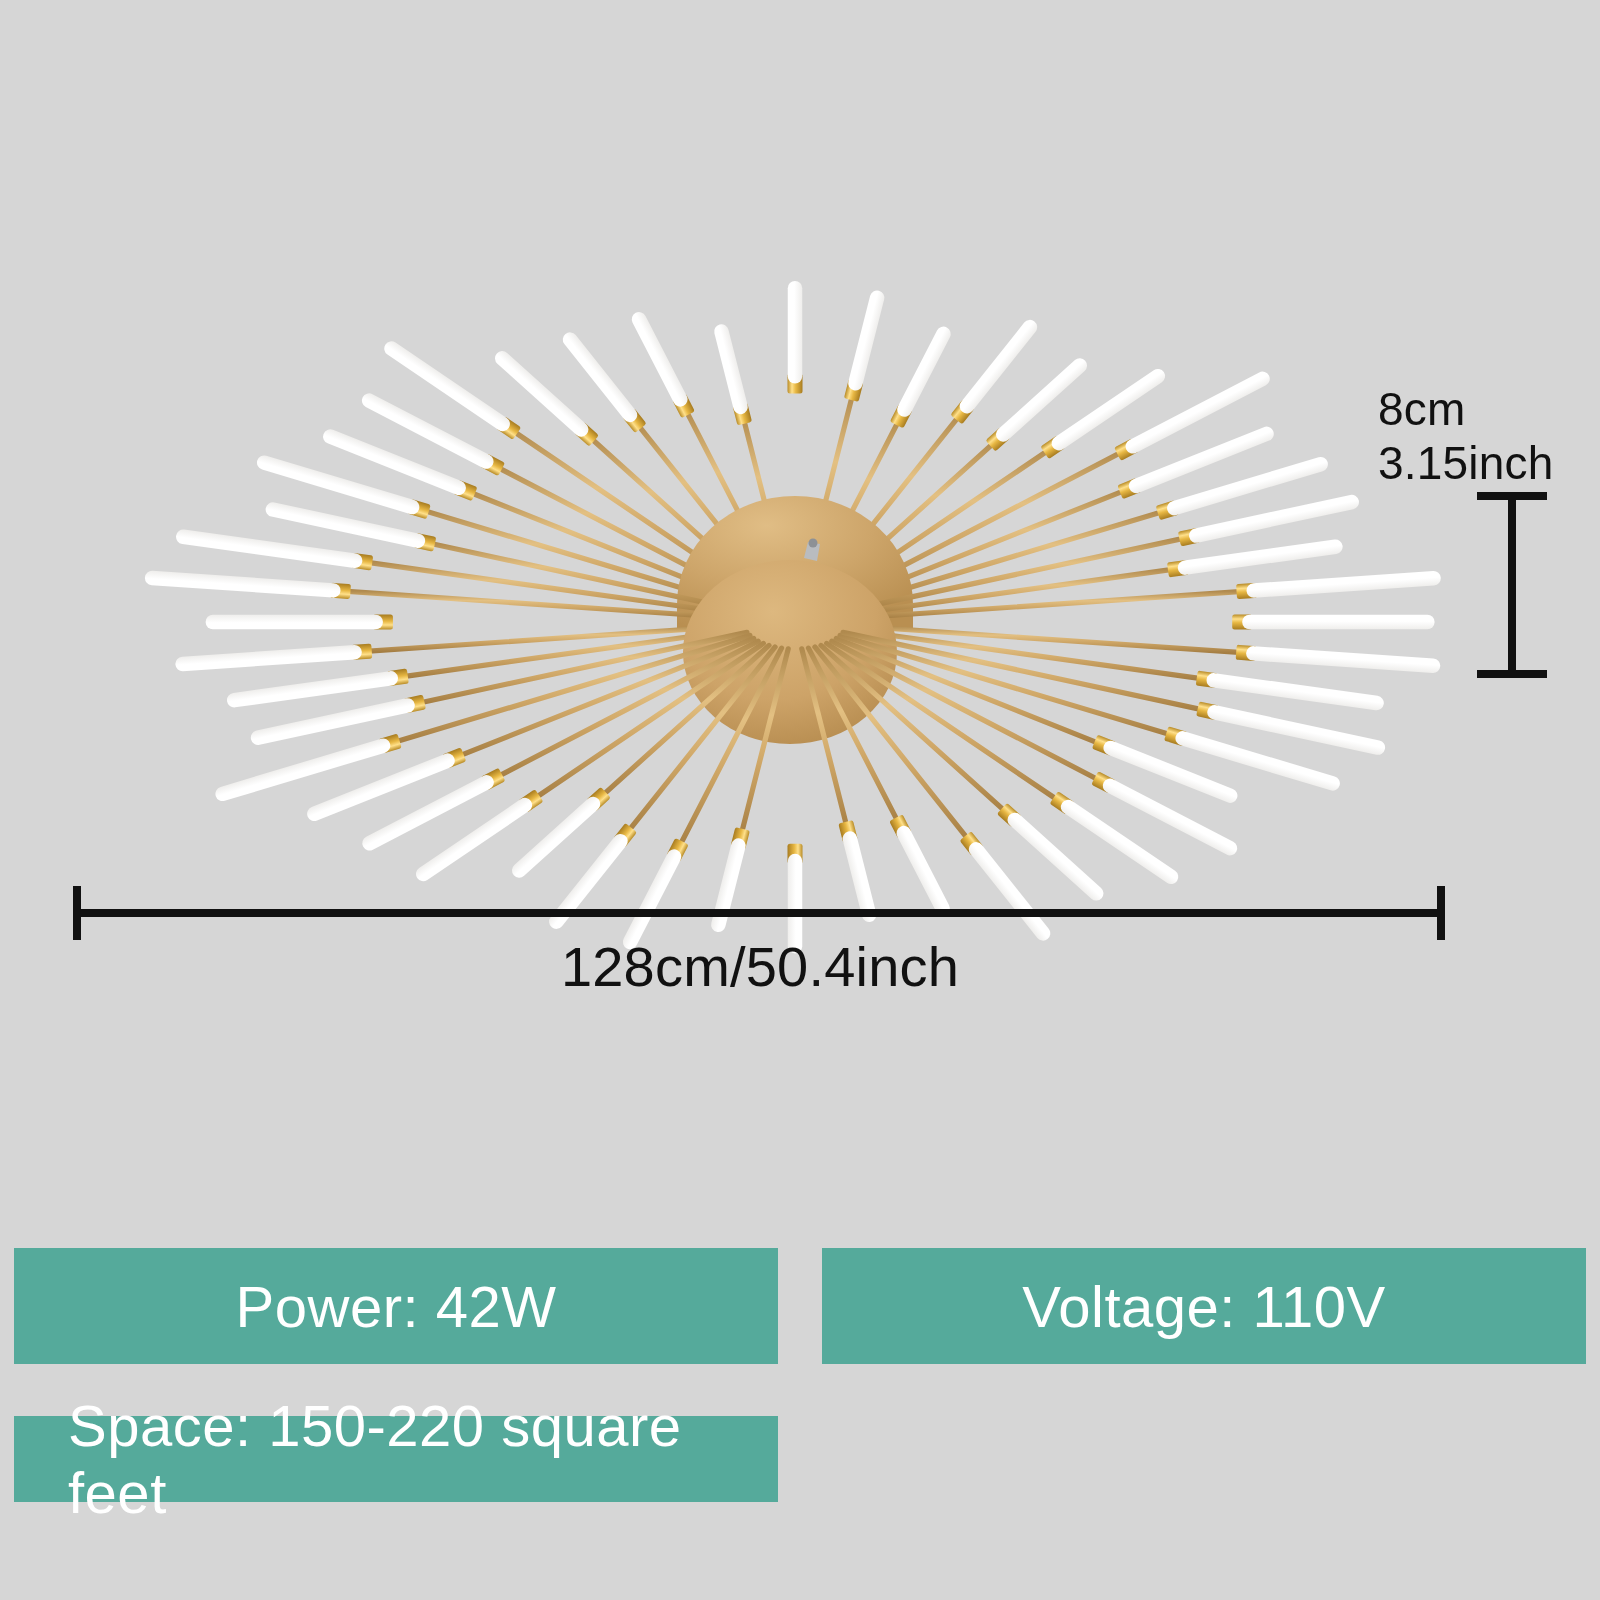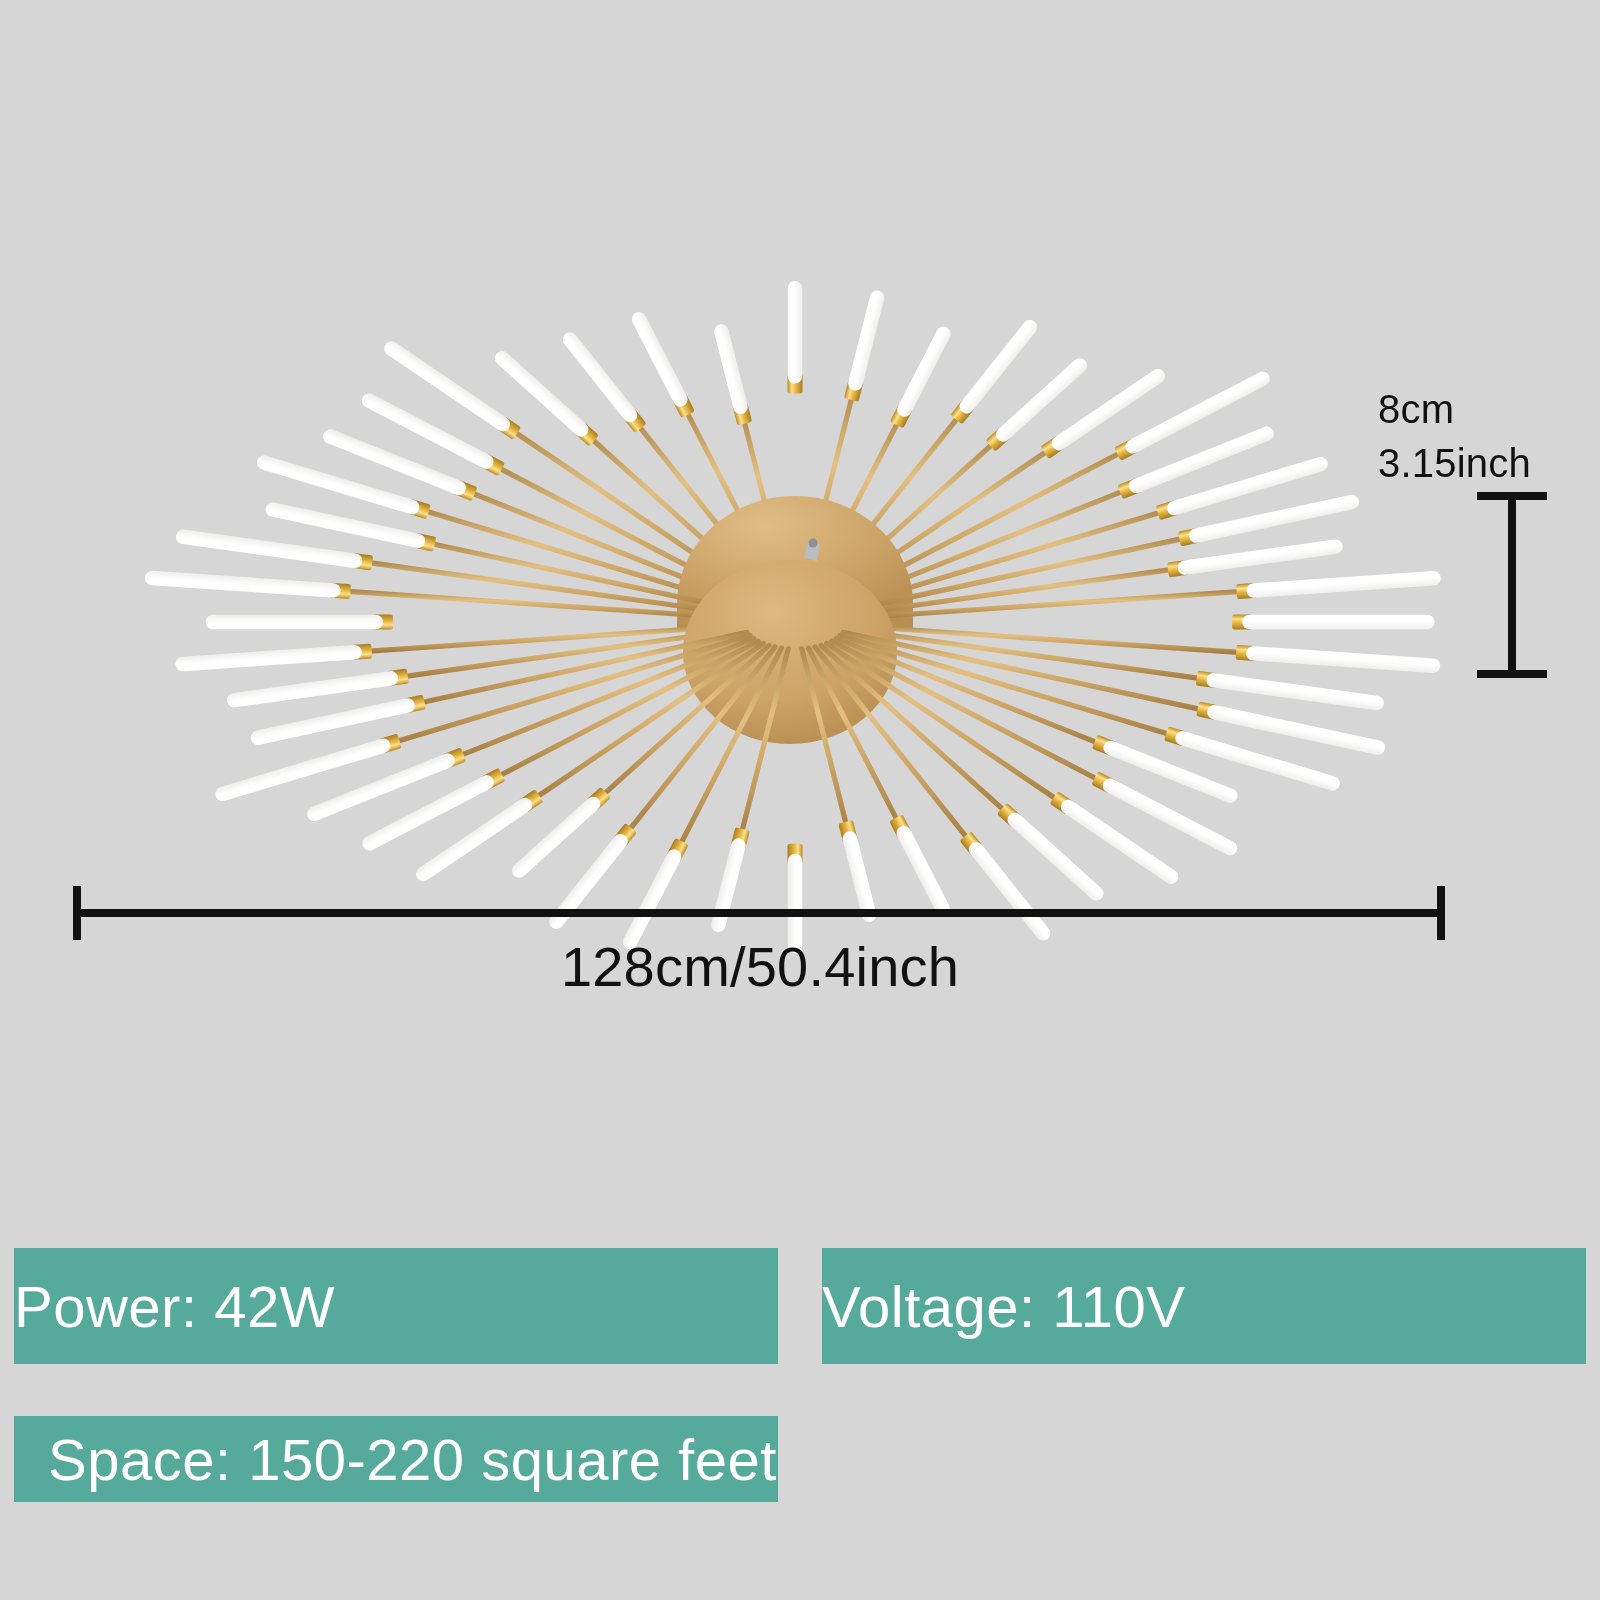--- a/index.html
+++ b/index.html
@@ -12,21 +12,21 @@
   }
   #fixture-stage{
     position:absolute; left:0; top:0; width:1600px; height:1220px;
   }
   #fixture-svg{ position:absolute; left:0; top:0; }
 
   
   .dim-text{
     position:absolute;
     color:#111;
-    font-size:40px;
+    font-size:46px;
     line-height:54px;
     letter-spacing:0.2px;
     white-space:nowrap;
   }
   #height-dim-label{ left:1378px; top:382px; text-align:left; }
   #width-dim-label{
     left:0; top:940px; width:1520px; text-align:center;
     font-size:56px;
   }
 
@@ -61,26 +61,26 @@
     display:grid;
     grid-template-columns:764px 764px;
     grid-template-rows:116px 116px;
     column-gap:44px;
     row-gap:22px;
   }
   .spec-box{
     background:#55aa9b;
     display:flex;
     align-items:center;
-    justify-content:flex-start;
+    justify-content:center;
     color:#ffffff;
     font-size:58px;
     letter-spacing:0.5px;
   }
-  .spec-box.align-left{ justify-content:flex-start; padding-left:34px;margin-top:30px; }
+  .spec-box.align-left{ justify-content:flex-start; padding-left:54px;margin-top:30px; }
 </style>
 </head>
 <body>
 
 <div id="fixture-stage">
   <svg id="fixture-svg" width="1600" height="1220" viewBox="0 0 1600 1220">
     <defs>
       <linearGradient id="rodGrad" x1="0" y1="0" x2="0" y2="1">
         <stop offset="0%" stop-color="#b08a4e"></stop>
         <stop offset="35%" stop-color="#e3c082"></stop>

